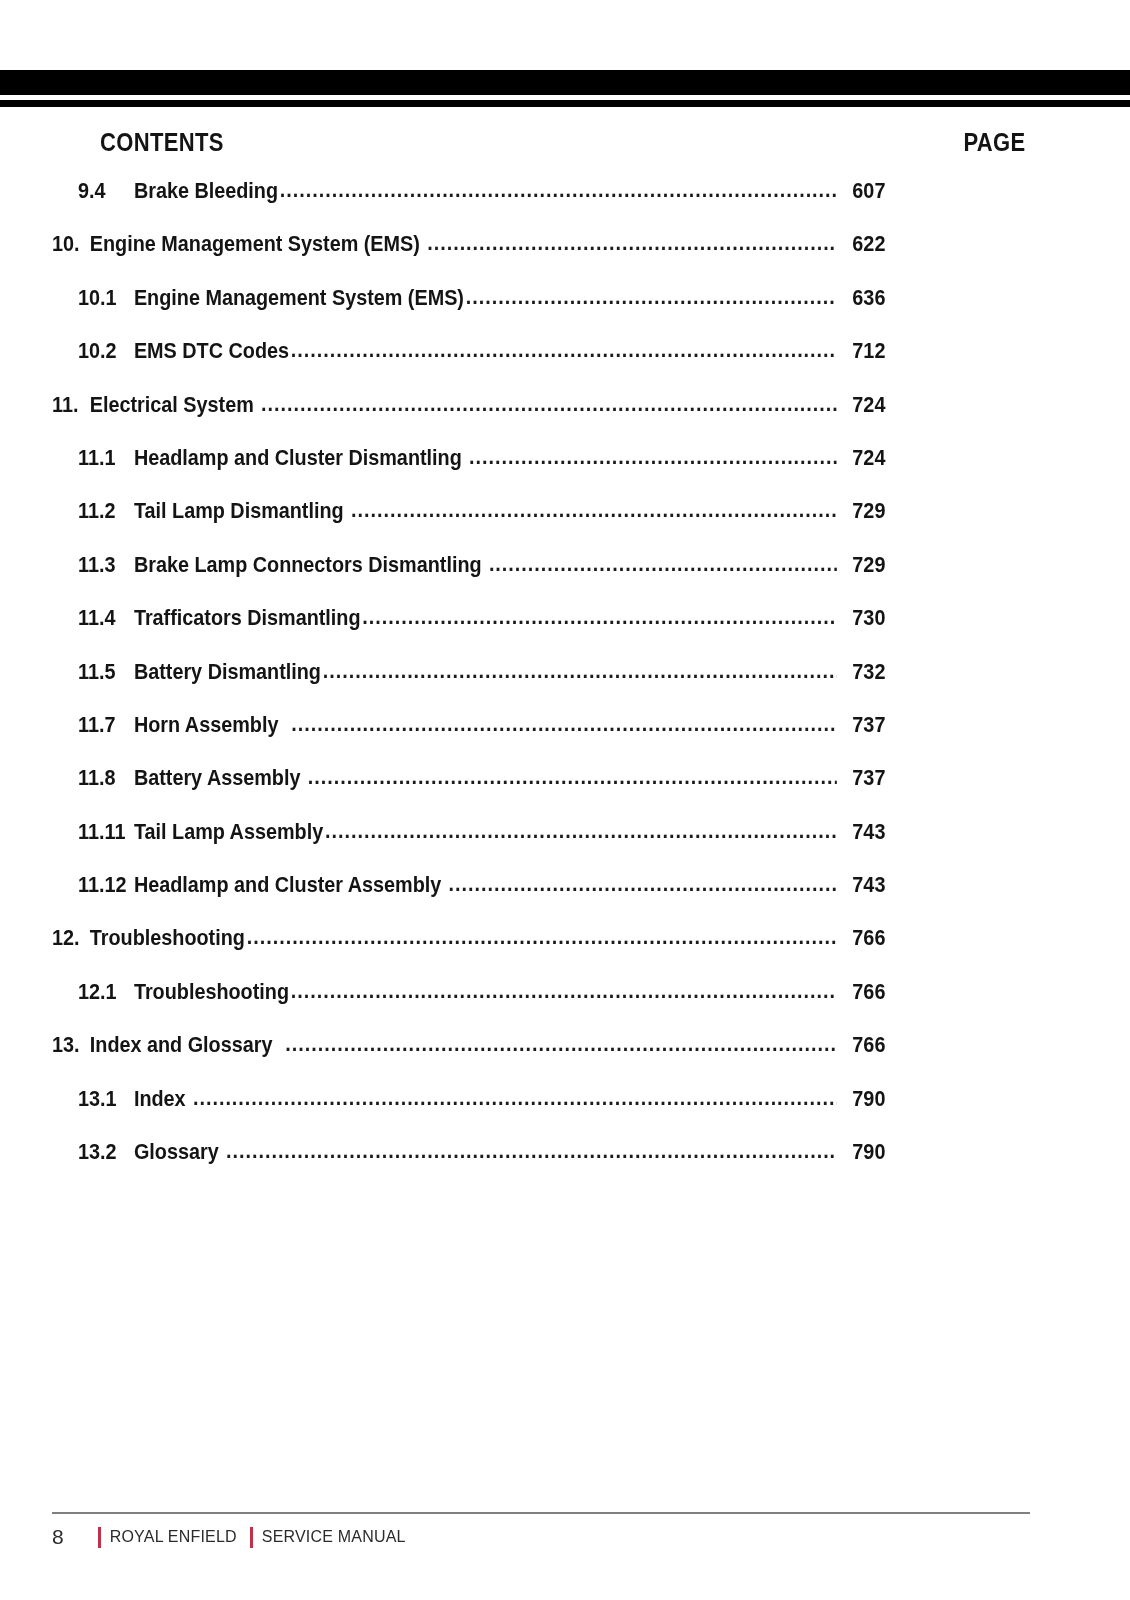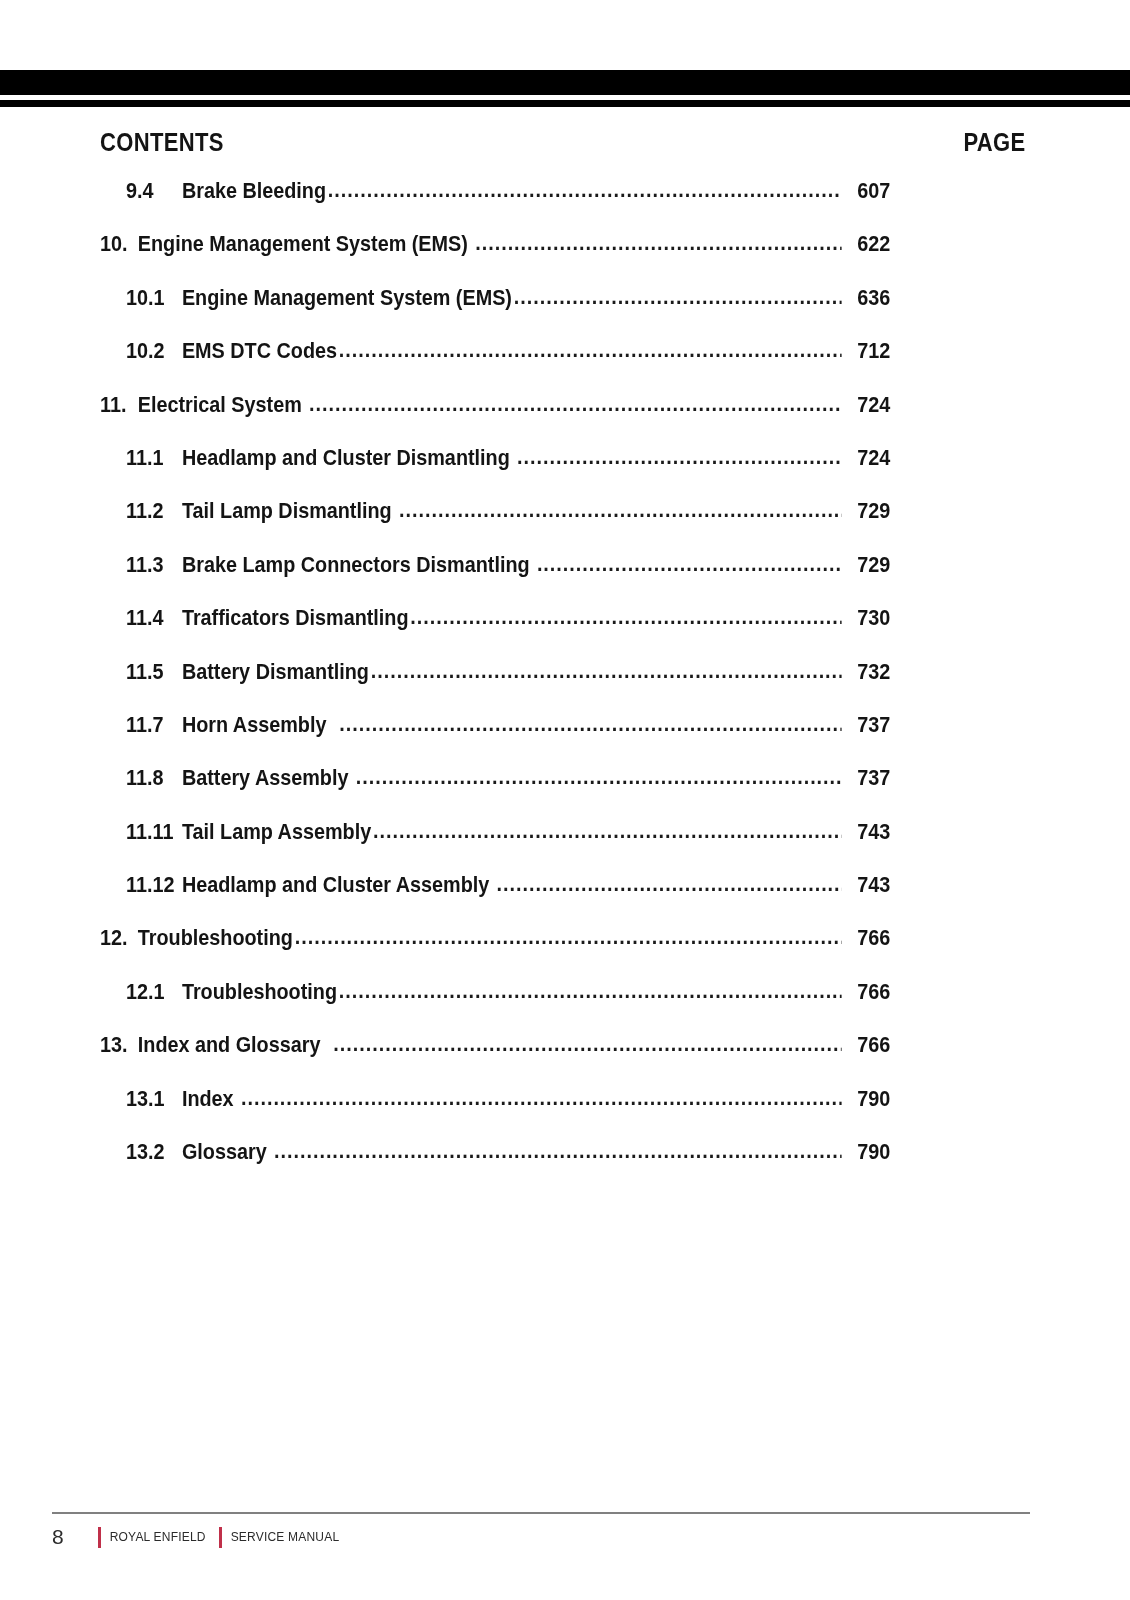--- a/index.html
+++ b/index.html
@@ -63,21 +63,20 @@
     left: 52px;
     top: 178px;
     width: 926px;
   }
   .toc-row {
     height: 53.4px;
     display: flex;
     align-items: baseline;
     white-space: nowrap;
     overflow: hidden;
-    margin-left: 48px;
   }
   .toc-inner {
     display: flex;
     align-items: baseline;
     width: 100%;
     transform: scaleX(0.9);
     transform-origin: left bottom;
     width: 111.1%;
   }
   .toc-num {
@@ -152,21 +151,21 @@
     font-family: "Liberation Sans", sans-serif;
   }
   .footer-sep {
     width: 3px;
     height: 21px;
     background: #c0304a;
     margin-right: 9px;
     flex: 0 0 auto;
   }
   .footer-text {
-    font-size: 12px;
+    font-size: 16px;
     color: #2b2b2b;
     letter-spacing: 0.2px;
     margin-right: 13px;
     white-space: nowrap;
   }
 </style>
 </head>
 <body>
 
 <div class="topbar-thick"></div>

